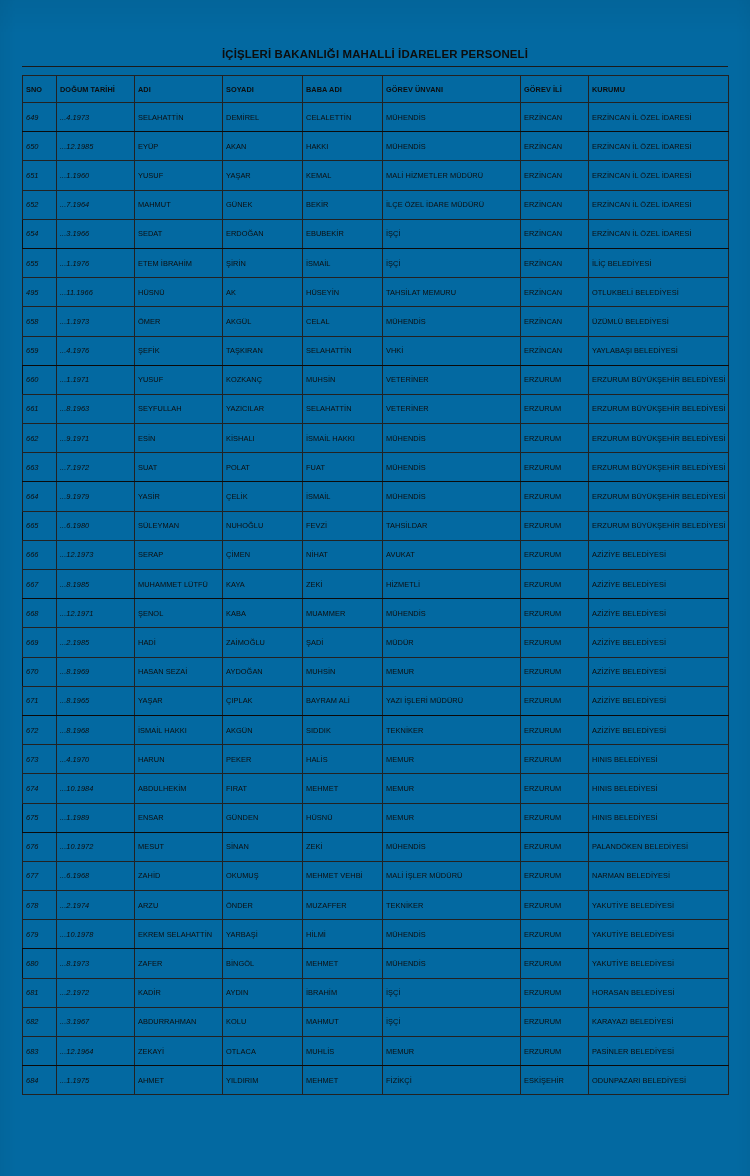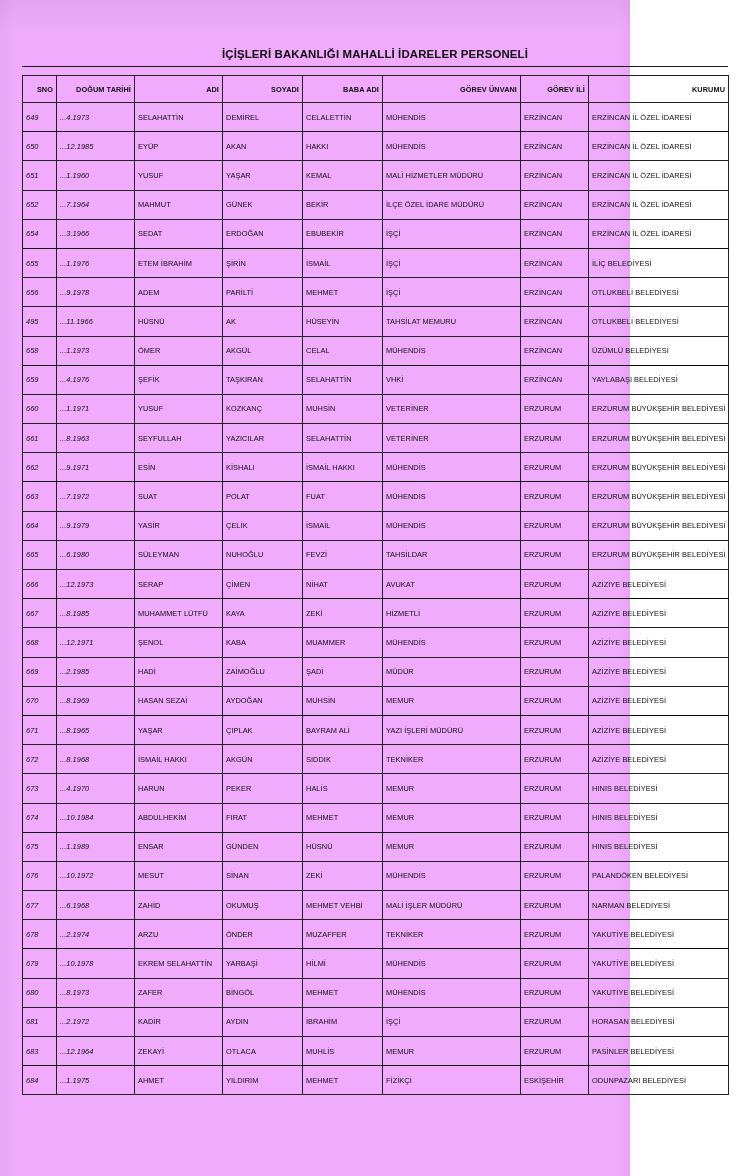--- a/index.html
+++ b/index.html
@@ -15,23 +15,23 @@
     font-family: "Liberation Sans", sans-serif;
     color: #0d0d0d;
     position: relative;
   }
 
   
   #page {
     position: absolute;
     left: 0;
     top: 0;
-    width: 630px;
+    width: 750px;
     height: 1176px;
-    background: #f0abfc;
+    background: #0369a1;
   }
 
   
   #scan-grain {
     position: absolute;
     inset: 0;
     pointer-events: none;
     background:
       linear-gradient(180deg, rgba(0,0,0,0.045) 0px, rgba(0,0,0,0.00) 34px),
       linear-gradient(90deg, rgba(0,0,0,0.035) 0px, rgba(0,0,0,0.00) 16px),
@@ -73,21 +73,21 @@
   #records-table th,
   #records-table td {
     border: 1px solid #222222;
     padding: 0 3px;
     vertical-align: middle;
     overflow: hidden;
     white-space: nowrap;
   }
   #records-table thead th {
     height: 26px;
-    text-align: right;
+    text-align: left;
     font-size: 7.3px;
     font-weight: bold;
     letter-spacing: 0.1px;
   }
   #records-table tbody td {
     height: 28.2px;
     text-align: left;
     font-weight: normal;
     letter-spacing: 0.05px;
   }
@@ -200,30 +200,20 @@
           <td class="c-sno">655</td>
           <td class="c-birth">...1.1976</td>
           <td class="c-name">ETEM İBRAHİM</td>
           <td class="c-surname">ŞİRİN</td>
           <td class="c-father">İSMAİL</td>
           <td class="c-title">İŞÇİ</td>
           <td class="c-prov">ERZİNCAN</td>
           <td class="c-inst">İLİÇ BELEDİYESİ</td>
         </tr>
         <tr>
-          <td class="c-sno">656</td>
-          <td class="c-birth">...9.1978</td>
-          <td class="c-name">ADEM</td>
-          <td class="c-surname">PARİLTİ</td>
-          <td class="c-father">MEHMET</td>
-          <td class="c-title">İŞÇİ</td>
-          <td class="c-prov">ERZİNCAN</td>
-          <td class="c-inst">OTLUKBELİ BELEDİYESİ</td>
-        </tr>
-        <tr>
           <td class="c-sno">495</td>
           <td class="c-birth">...11.1966</td>
           <td class="c-name">HÜSNÜ</td>
           <td class="c-surname">AK</td>
           <td class="c-father">HÜSEYİN</td>
           <td class="c-title">TAHSİLAT MEMURU</td>
           <td class="c-prov">ERZİNCAN</td>
           <td class="c-inst">OTLUKBELİ BELEDİYESİ</td>
         </tr>
         <tr>
@@ -458,20 +448,30 @@
         </tr>
         <tr>
           <td class="c-sno">681</td>
           <td class="c-birth">...2.1972</td>
           <td class="c-name">KADİR</td>
           <td class="c-surname">AYDIN</td>
           <td class="c-father">İBRAHİM</td>
           <td class="c-title">İŞÇİ</td>
           <td class="c-prov">ERZURUM</td>
           <td class="c-inst">HORASAN BELEDİYESİ</td>
+        </tr>
+        <tr>
+          <td class="c-sno">682</td>
+          <td class="c-birth">...3.1967</td>
+          <td class="c-name">ABDURRAHMAN</td>
+          <td class="c-surname">KOLU</td>
+          <td class="c-father">MAHMUT</td>
+          <td class="c-title">İŞÇİ</td>
+          <td class="c-prov">ERZURUM</td>
+          <td class="c-inst">KARAYAZI BELEDİYESİ</td>
         </tr>
         <tr>
           <td class="c-sno">683</td>
           <td class="c-birth">...12.1964</td>
           <td class="c-name">ZEKAYİ</td>
           <td class="c-surname">OTLACA</td>
           <td class="c-father">MUHLİS</td>
           <td class="c-title">MEMUR</td>
           <td class="c-prov">ERZURUM</td>
           <td class="c-inst">PASİNLER BELEDİYESİ</td>

